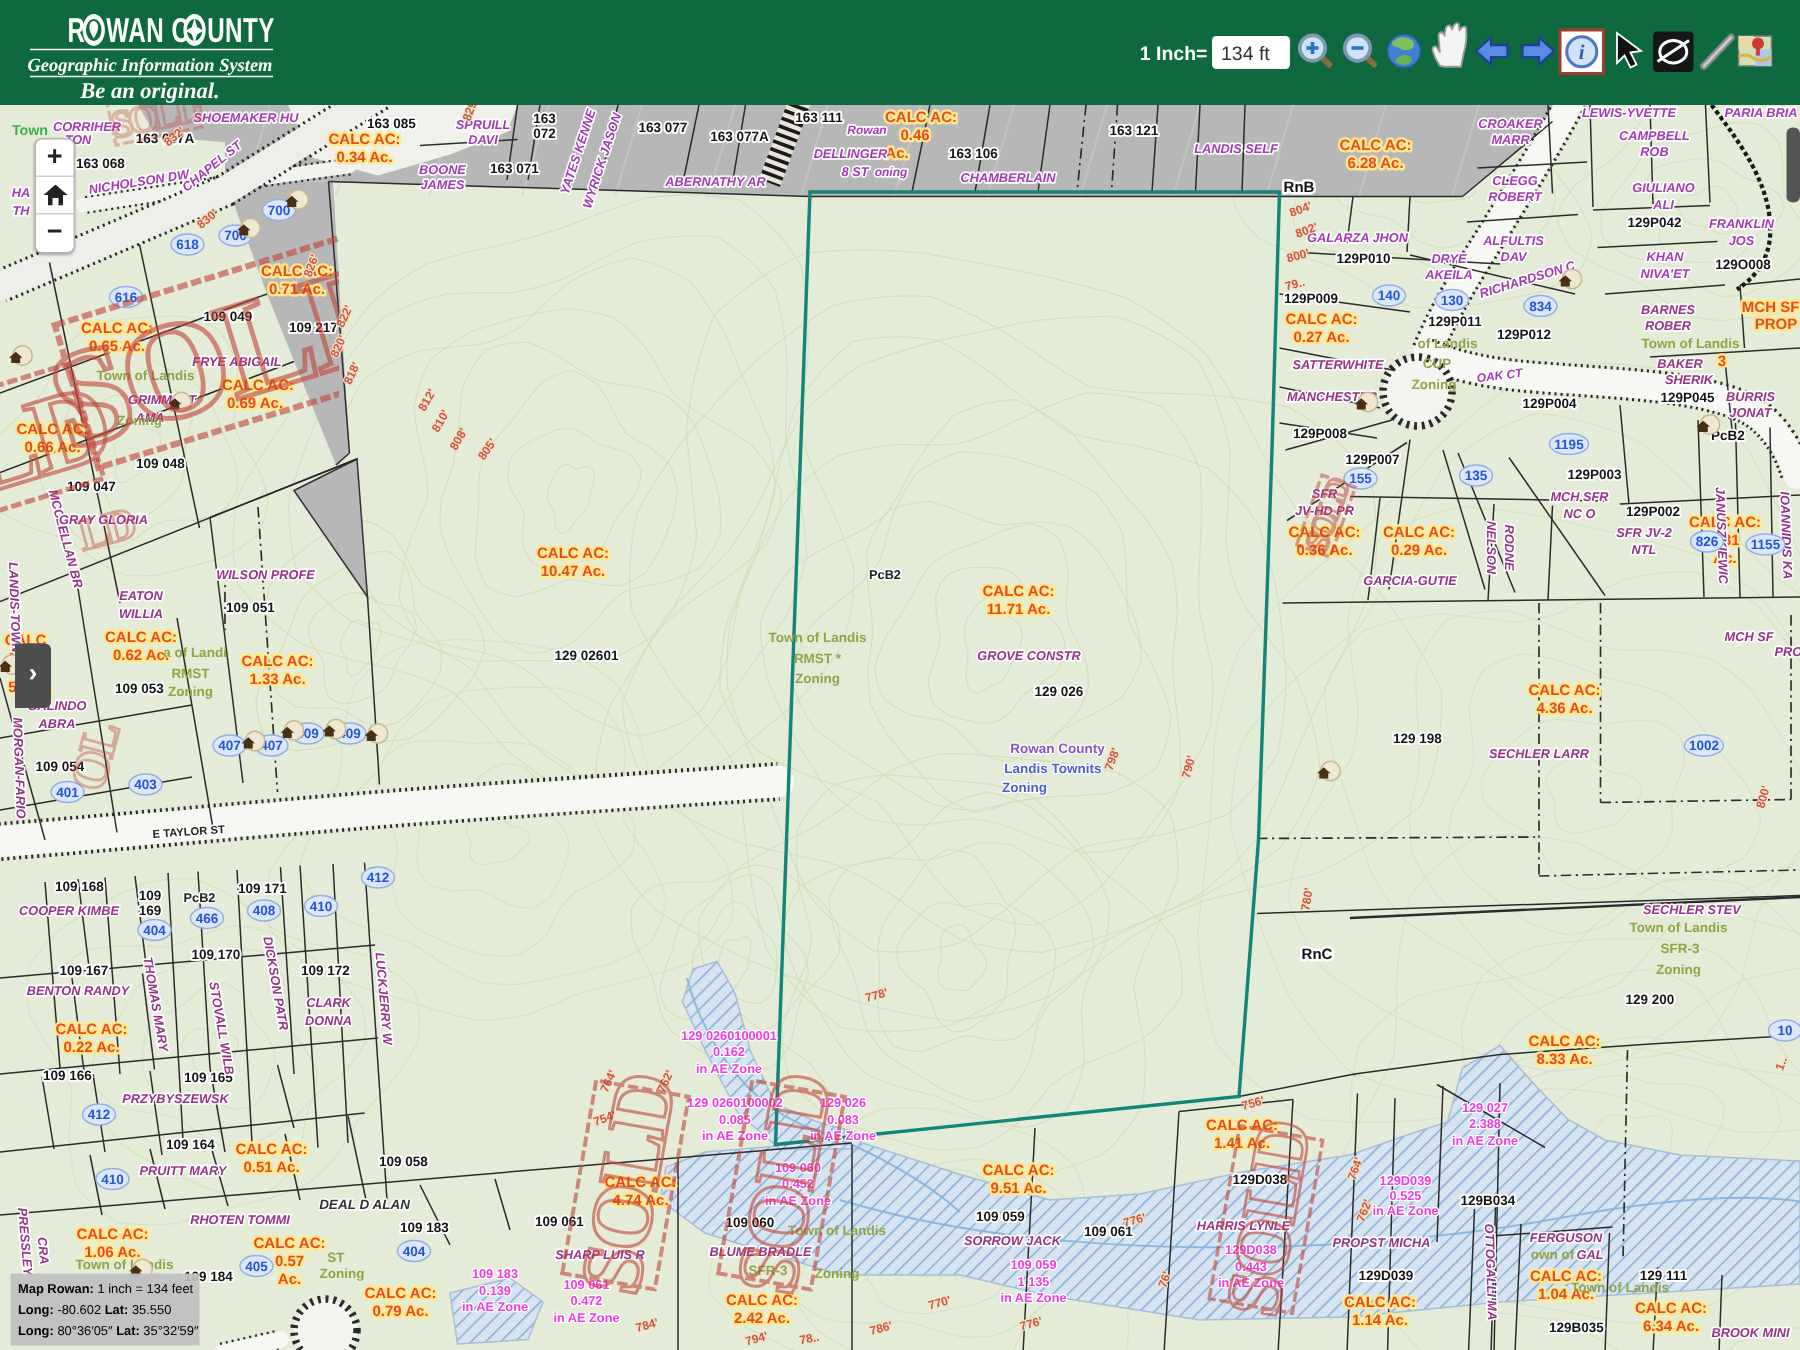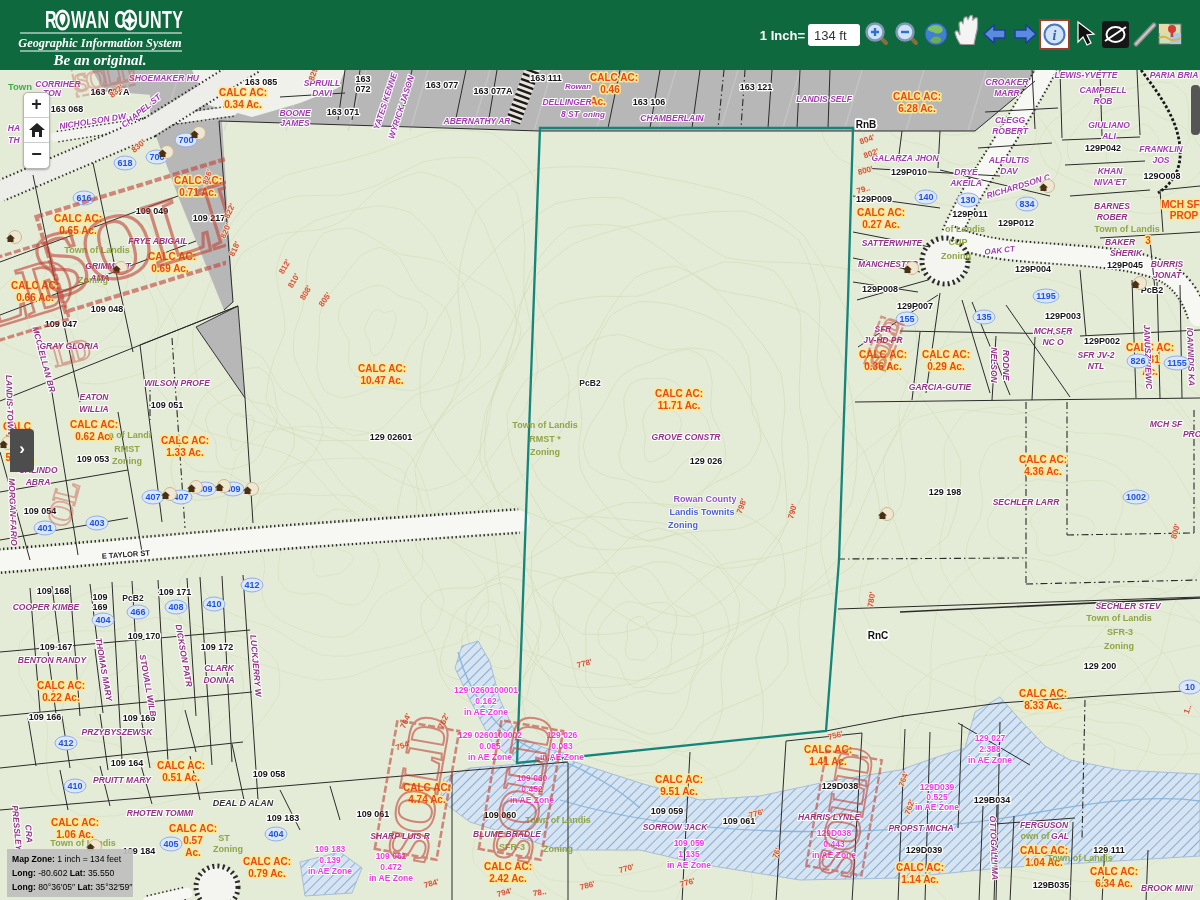--- a/index.html
+++ b/index.html
@@ -787,12 +787,12 @@
     </svg></div>
 <div class="ov" id="zoomctl">
     <div>+</div>
     <div><svg width="16" height="14" viewBox="0 0 16 14" style="margin-top:5px">
         <path d="M8,0 L16,7 L13,7 L13,14 L10,14 L10,9 L6,9 L6,14 L3,14 L3,7 L0,7 Z" fill="#222"></path>
       </svg></div>
     <div>−</div>
   </div>
 <div class="ov" id="tab">›</div>
 <div class="ov" id="sbar"></div>
-<div class="ov" id="scalebox"><b>Map Zone:</b> 1 inch = 134 feet<br><b>Long:</b> -80.602 <b>Lat:</b> 35.550<br><b>Long:</b> 80°36′05″ <b>Lat:</b> 35°32′59″</div>
+<div class="ov" id="scalebox"><b>Map Rowan:</b> 1 inch = 134 feet<br><b>Long:</b> -80.602 <b>Lat:</b> 35.550<br><b>Long:</b> 80°36′05″ <b>Lat:</b> 35°32′59″</div>
 </body></html>

